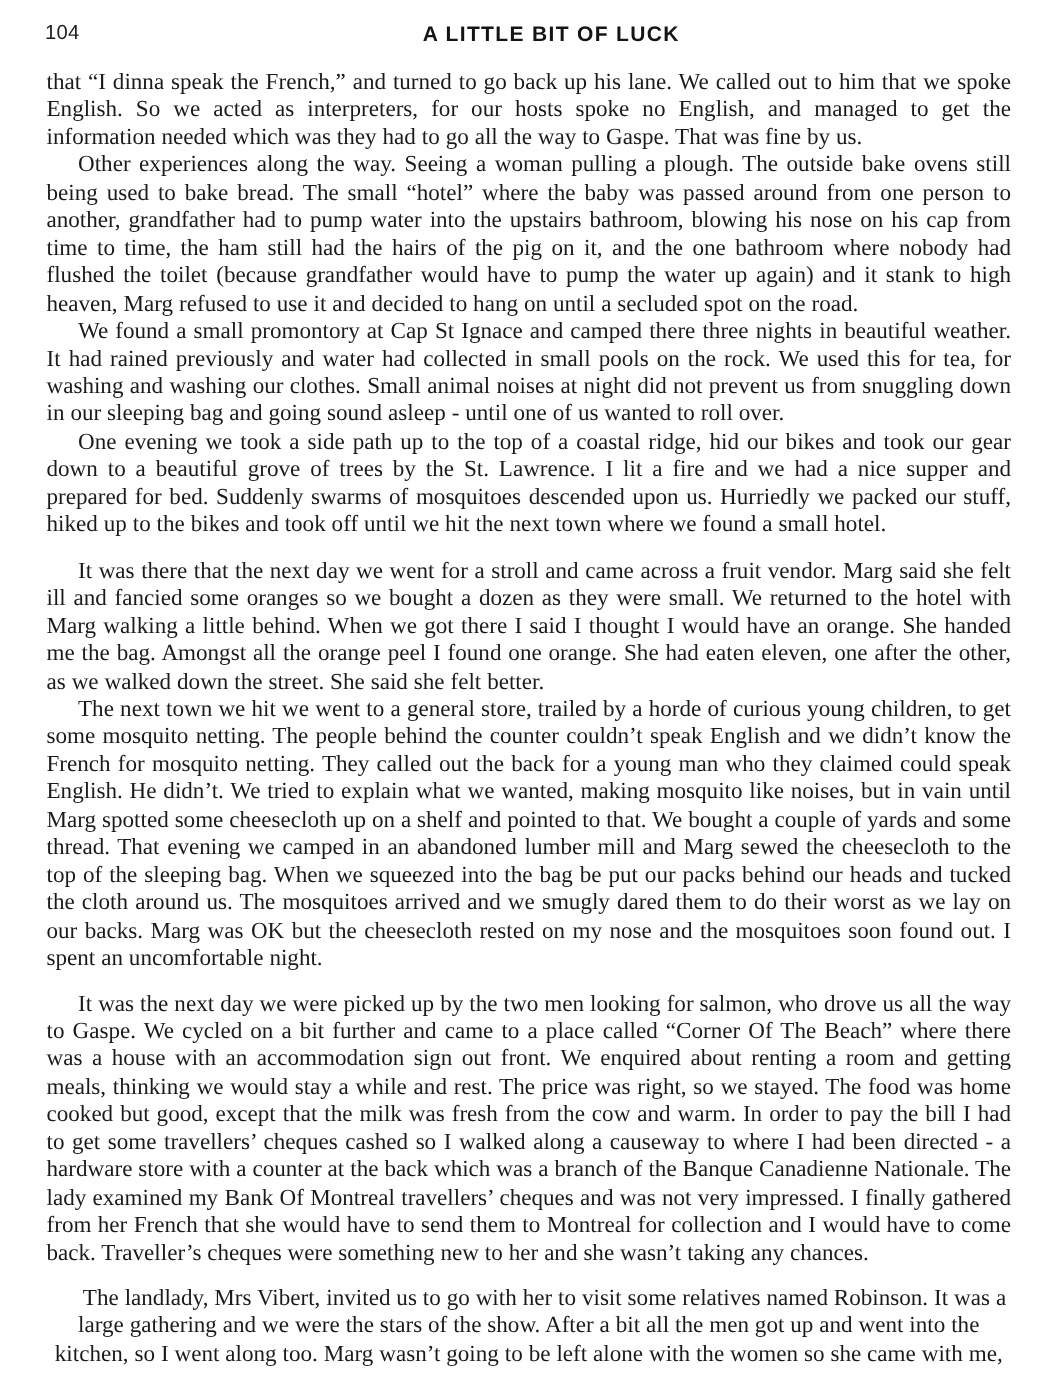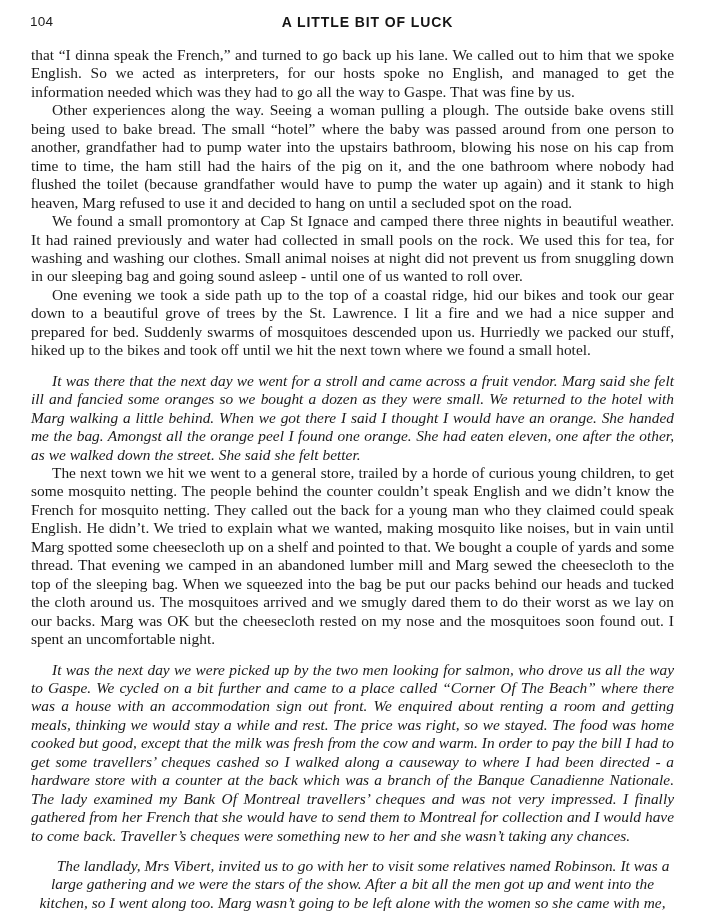--- a/index.html
+++ b/index.html
@@ -67,21 +67,20 @@
     line-height: 18.45px;
     text-indent: 21px;
     hyphens: none;
     word-spacing: 0.1px;
   }
   p.para.noindent {
     text-indent: 0;
   }
   p.para.gap-before {
     margin-top: 12px;
-    font-style: italic;
   }
   p.para.last {
     text-align: center;
   }
 </style>
 </head>
 <body>
 
 <div class="page">
 

